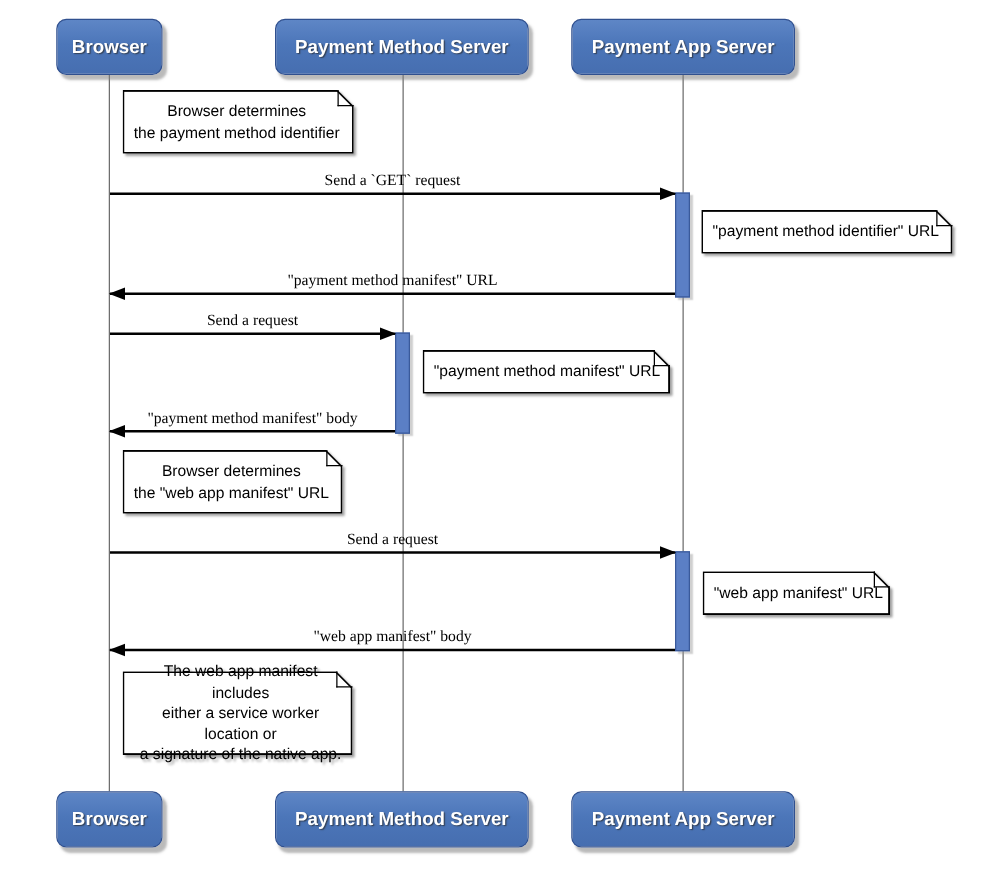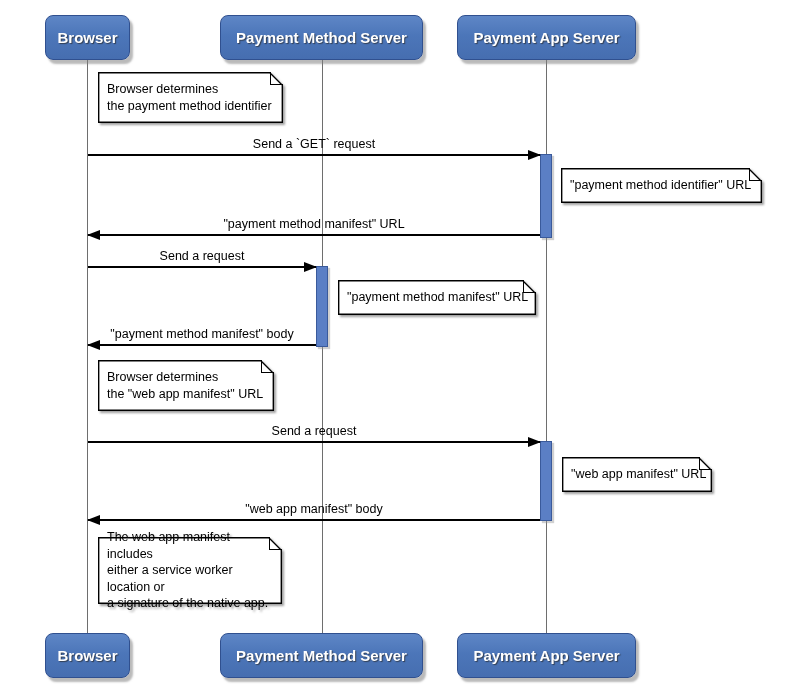--- a/index.html
+++ b/index.html
@@ -48,20 +48,21 @@
   .msg { position: absolute; }
   .msg-label {
     display: block;
     text-align: center;
     font-size: 12.5px;
     color: #000;
     height: 16px;
     line-height: 16px;
     margin-bottom: 2px;
     white-space: nowrap;
+    font-family: Liberation Serif, serif;
   }
   .msg-line {
     position: relative;
     height: 2px;
     background: #000;
   }
   .arrowhead { position: absolute; width: 0; height: 0; top: -4px; }
   .arrowhead.right {
     right: -1px;
     border-top: 5px solid transparent;
@@ -70,20 +71,21 @@
   }
   .arrowhead.left {
     left: -1px;
     border-top: 5px solid transparent;
     border-bottom: 5px solid transparent;
     border-right: 13px solid #000;
   }
   .note {
     position: absolute;
     filter: drop-shadow(2.5px 2.5px 1px rgba(120,120,120,0.7));
+    text-align: center;
   }
   .note-shape {
     position: absolute;
     inset: 0;
     background: #000;
     clip-path: polygon(0 0, calc(100% - 13px) 0, 100% 13px, 100% 100%, 0 100%);
   }
   .note-shape-inner {
     position: absolute;
     inset: 1.4px;

